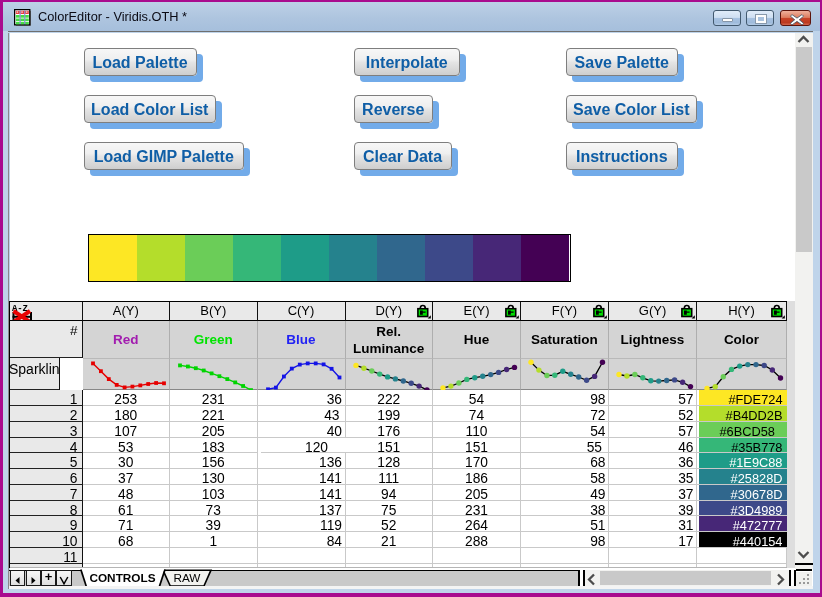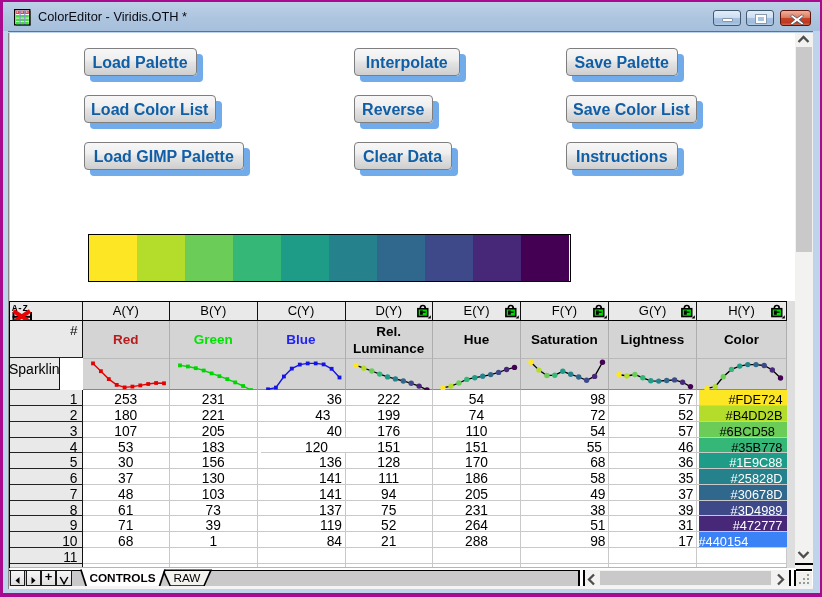--- a/index.html
+++ b/index.html
@@ -121,21 +121,21 @@
         <path d="M10.6 14.5 L13.8 14.5 L13.8 11.3 Z" fill="#000"></path>
       </svg></div>
 <div class="cell h1" style="left:697px;top:302.0px;width:90px;height:18.5px;">H(Y)<svg width="14" height="15" viewBox="0 0 14 15" style="position:absolute;right:1.5px;top:2px">
         <path d="M2.6 5 L2.6 3.6 A3.2 2.9 0 0 1 9 3.6 L9 5 L7.2 5 L7.2 3.8 A1.4 1.3 0 0 0 4.4 3.8 L4.4 5 Z" fill="#000"></path>
         <path d="M4.4 3.8 A1.4 1.3 0 0 1 7.2 3.8 L7.2 5 L4.4 5 Z" fill="#fff"></path>
         <rect x="0.9" y="4.7" width="9.8" height="7.8" fill="#00dc00" stroke="#000" stroke-width="1.6"></rect>
         <path d="M3 6.5 L5.8 6.5 L5.8 7.6 L8.6 7.6 L8.6 8.8 L5.8 8.8 L5.8 10.7 L3 10.7 Z" fill="#000"></path>
         <path d="M10.6 14.5 L13.8 14.5 L13.8 11.3 Z" fill="#000"></path>
       </svg></div>
 <div class="cell rh" style="left:9px;top:320.5px;width:73.5px;height:37.5px;font-size:13.5px;padding-top:2px">#</div>
-<div class="cell h2" style="left:82.5px;top:320.5px;width:87.5px;height:37.5px;color:#b91c1c;line-height:35.5px;padding-top:0;display:flex;align-items:center;justify-content:center">
+<div class="cell h2" style="left:82.5px;top:320.5px;width:87.5px;height:37.5px;color:#a21caf;line-height:35.5px;padding-top:0;display:flex;align-items:center;justify-content:center">
       <div style="width:100%;line-height:17px">Red</div>
     </div>
 <div class="cell h2" style="left:170px;top:320.5px;width:87.5px;height:37.5px;color:#00e300;line-height:35.5px;padding-top:0;display:flex;align-items:center;justify-content:center">
       <div style="width:100%;line-height:17px">Green</div>
     </div>
 <div class="cell h2" style="left:257.5px;top:320.5px;width:88.0px;height:37.5px;color:#2222f4;line-height:35.5px;padding-top:0;display:flex;align-items:center;justify-content:center">
       <div style="width:100%;line-height:17px">Blue</div>
     </div>
 <div class="cell h2" style="left:345.5px;top:320.5px;width:87.5px;height:37.5px;color:#000;line-height:18px;padding-top:1px;display:flex;align-items:center;justify-content:center">
       <div style="width:100%;line-height:17px">Rel.<br>Luminance</div>
@@ -271,21 +271,21 @@
 <div class="cell dc ar" style="left:257.5px;top:390.3px;width:88.0px;height:15.77px;padding-right:2.5px;line-height:20.2px">36</div>
 <div class="cell dc ac" style="left:345.5px;top:390.3px;width:87.5px;height:15.77px;line-height:20.2px">222</div>
 <div class="cell dc ac" style="left:433px;top:390.3px;width:88px;height:15.77px;line-height:20.2px">54</div>
 <div class="cell dc ar" style="left:521px;top:390.3px;width:88px;height:15.77px;padding-right:2.5px;line-height:20.2px">98</div>
 <div class="cell dc ar" style="left:609px;top:390.3px;width:88px;height:15.77px;padding-right:2.5px;line-height:20.2px">57</div>
 <div class="cell dc" style="left:697px;top:390.3px;width:90px;height:15.77px;"></div>
 <div class="cell " style="left:698.5px;top:390.3px;width:88.5px;height:14.77px;background:#FDE724;color:#000;text-align:right;padding-right:4.5px;font-size:12.8px;line-height:19.4px">#FDE724</div>
 <div class="cell rh" style="left:9px;top:406.07px;width:73.5px;height:15.77px;line-height:20.2px">2</div>
 <div class="cell dc ac" style="left:82.5px;top:406.07px;width:87.5px;height:15.77px;line-height:20.2px">180</div>
 <div class="cell dc ac" style="left:170px;top:406.07px;width:87.5px;height:15.77px;line-height:20.2px">221</div>
-<div class="cell dc ar" style="left:257.5px;top:406.07px;width:88.0px;height:15.77px;padding-right:14px;line-height:20.2px">43</div>
+<div class="cell dc ar" style="left:257.5px;top:406.07px;width:88.0px;height:15.77px;padding-right:5px;line-height:20.2px">43</div>
 <div class="cell dc ac" style="left:345.5px;top:406.07px;width:87.5px;height:15.77px;line-height:20.2px">199</div>
 <div class="cell dc ac" style="left:433px;top:406.07px;width:88px;height:15.77px;line-height:20.2px">74</div>
 <div class="cell dc ar" style="left:521px;top:406.07px;width:88px;height:15.77px;padding-right:2.5px;line-height:20.2px">72</div>
 <div class="cell dc ar" style="left:609px;top:406.07px;width:88px;height:15.77px;padding-right:2.5px;line-height:20.2px">52</div>
 <div class="cell dc" style="left:697px;top:406.07px;width:90px;height:15.77px;"></div>
 <div class="cell " style="left:698.5px;top:406.07px;width:88.5px;height:14.77px;background:#B4DD2B;color:#000;text-align:right;padding-right:4.5px;font-size:12.8px;line-height:19.4px">#B4DD2B</div>
 <div class="cell rh" style="left:9px;top:421.84000000000003px;width:73.5px;height:15.77px;line-height:20.2px">3</div>
 <div class="cell dc ac" style="left:82.5px;top:421.84000000000003px;width:87.5px;height:15.77px;line-height:20.2px">107</div>
 <div class="cell dc ac" style="left:170px;top:421.84000000000003px;width:87.5px;height:15.77px;line-height:20.2px">205</div>
 <div class="cell dc ar" style="left:257.5px;top:421.84000000000003px;width:88.0px;height:15.77px;padding-right:2.5px;line-height:20.2px">40</div>
@@ -357,21 +357,21 @@
 <div class="cell " style="left:698.5px;top:516.46px;width:88.5px;height:14.77px;background:#472777;color:#fff;text-align:right;padding-right:4.5px;font-size:12.8px;line-height:19.4px">#472777</div>
 <div class="cell rh" style="left:9px;top:532.23px;width:73.5px;height:15.77px;line-height:20.2px">10</div>
 <div class="cell dc ac" style="left:82.5px;top:532.23px;width:87.5px;height:15.77px;line-height:20.2px">68</div>
 <div class="cell dc ac" style="left:170px;top:532.23px;width:87.5px;height:15.77px;line-height:20.2px">1</div>
 <div class="cell dc ar" style="left:257.5px;top:532.23px;width:88.0px;height:15.77px;padding-right:2.5px;line-height:20.2px">84</div>
 <div class="cell dc ac" style="left:345.5px;top:532.23px;width:87.5px;height:15.77px;line-height:20.2px">21</div>
 <div class="cell dc ac" style="left:433px;top:532.23px;width:88px;height:15.77px;line-height:20.2px">288</div>
 <div class="cell dc ar" style="left:521px;top:532.23px;width:88px;height:15.77px;padding-right:2.5px;line-height:20.2px">98</div>
 <div class="cell dc ar" style="left:609px;top:532.23px;width:88px;height:15.77px;padding-right:2.5px;line-height:20.2px">17</div>
 <div class="cell dc" style="left:697px;top:532.23px;width:90px;height:15.77px;"></div>
-<div class="cell " style="left:698.5px;top:532.23px;width:88.5px;height:14.77px;background:#3b82f6;color:#fff;padding-right:4.5px;font-size:12.8px;line-height:19.4px">#440154</div>
+<div class="cell " style="left:698.5px;top:532.23px;width:88.5px;height:14.77px;background:#000000;color:#fff;text-align:right;padding-right:4.5px;font-size:12.8px;line-height:19.4px">#440154</div>
 <div class="cell rh" style="left:9px;top:548.0px;width:73.5px;height:15.77px;line-height:20.2px">11</div>
 <div class="cell dc ac" style="left:82.5px;top:548.0px;width:87.5px;height:15.77px;line-height:20.2px"></div>
 <div class="cell dc ac" style="left:170px;top:548.0px;width:87.5px;height:15.77px;line-height:20.2px"></div>
 <div class="cell dc ar" style="left:257.5px;top:548.0px;width:88.0px;height:15.77px;padding-right:2.5px;line-height:20.2px"></div>
 <div class="cell dc ac" style="left:345.5px;top:548.0px;width:87.5px;height:15.77px;line-height:20.2px"></div>
 <div class="cell dc ac" style="left:433px;top:548.0px;width:88px;height:15.77px;line-height:20.2px"></div>
 <div class="cell dc ar" style="left:521px;top:548.0px;width:88px;height:15.77px;padding-right:2.5px;line-height:20.2px"></div>
 <div class="cell dc ar" style="left:609px;top:548.0px;width:88px;height:15.77px;padding-right:2.5px;line-height:20.2px"></div>
 <div class="cell dc ar" style="left:697px;top:548.0px;width:90px;height:15.77px;padding-right:2.5px;line-height:20.2px"></div>
 <div class="cell rh" style="left:9px;top:563.77px;width:73.5px;height:4.029999999999973px;border-bottom:none"></div>

